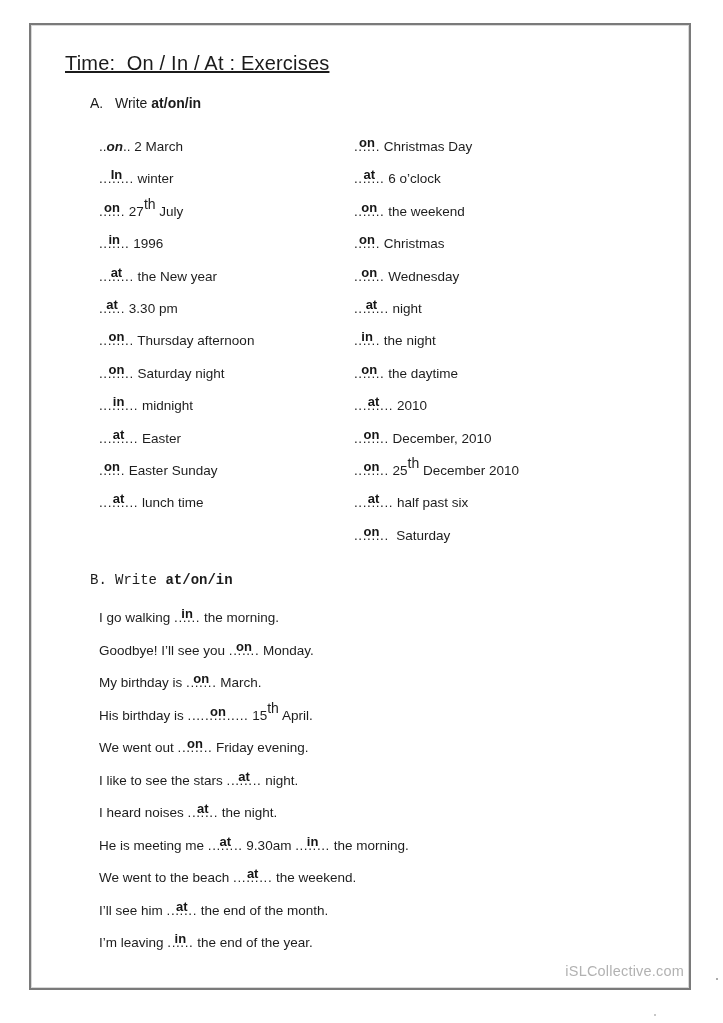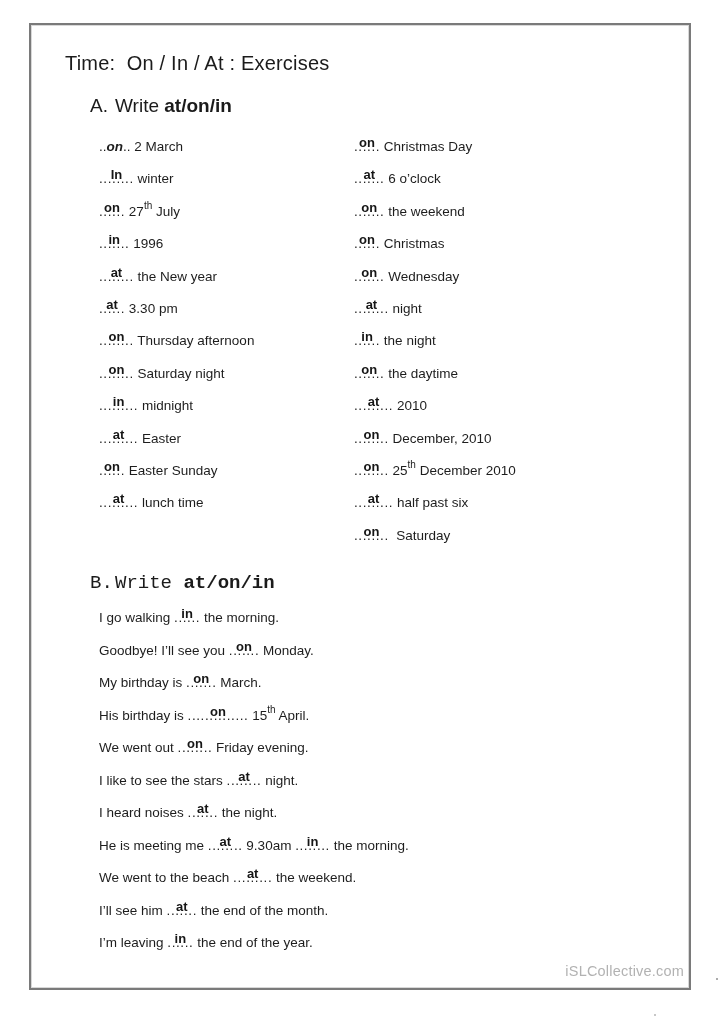--- a/index.html
+++ b/index.html
@@ -7,42 +7,42 @@
     width:723px;height:1023px;background:#ffffff;position:relative;
     font-family:"Liberation Sans",sans-serif;color:#1d1d1d;overflow:hidden;
   }
   .page-border{
     position:absolute;left:29px;top:23px;width:662px;height:967px;
     border:2px solid #7a7a7a;box-sizing:border-box;
     box-shadow:inset 0 0 0 1px #d8d8d8;
   }
   .title{
     position:absolute;left:65px;top:52px;margin:0;
-    font-size:20px;font-weight:400;color:#1b1b1b;white-space:pre;letter-spacing:.2px;
+    font-size:20px;font-weight:400;color:#1b1b1b;white-space:pre;letter-spacing:.2px;text-decoration:underline;
   }
-  .sec-header{position:absolute;font-size:19px;color:#1b1b1b;white-space:nowrap;}
+  .sec-header{position:absolute;font-size:14px;color:#1b1b1b;white-space:nowrap;}
   #secA{left:90px;top:95px;}
   #secB{left:90px;top:572px;font-family:Liberation Mono, monospace;}
   .sec-label{display:inline-block;width:25px;}
   .sec-header b{font-weight:700;}
   .col{position:absolute;font-size:13.5px;color:#1d1d1d;}
   #colA-left{left:99px;top:131px;width:256px;}
   #colA-right{left:354px;top:131px;width:330px;}
   #colB{left:99px;top:602px;width:540px;}
   .row{height:32.4px;line-height:32.4px;white-space:nowrap;}
   #colB .row{height:32.5px;line-height:32.5px;}
   .blank{position:relative;display:inline-block;line-height:normal;vertical-align:baseline;}
   .blank .dots{letter-spacing:.6px;color:#222;}
   .blank .word{
     position:absolute;left:50%;transform:translateX(-50%);bottom:5px;
     font-weight:700;font-size:13px;line-height:1;color:#151515;
   }
   .blank-ex{white-space:pre;margin-top:48px;}
   .blank-ex .exword{font-weight:700;font-style:italic;}
-  sup{font-size:10px;line-height:0;position:relative;top:-1px;vertical-align:super;}
+  sup{font-size:14px;line-height:0;position:relative;top:-1px;vertical-align:super;}
   .watermark{
     position:absolute;right:39px;top:963px;
     font-size:14.5px;font-weight:400;color:#b2b2b2;letter-spacing:.2px;
   }
   .artifact-dot{position:absolute;width:2px;height:2px;border-radius:50%;}
   #dotA{left:716px;top:978px;background:#8f8f8f;}
   #dotB{left:654px;top:1014px;background:#b5b5b5;}
 </style>
 </head>
 <body>

